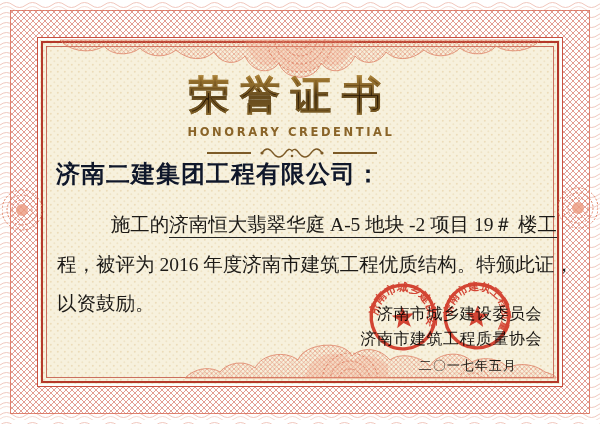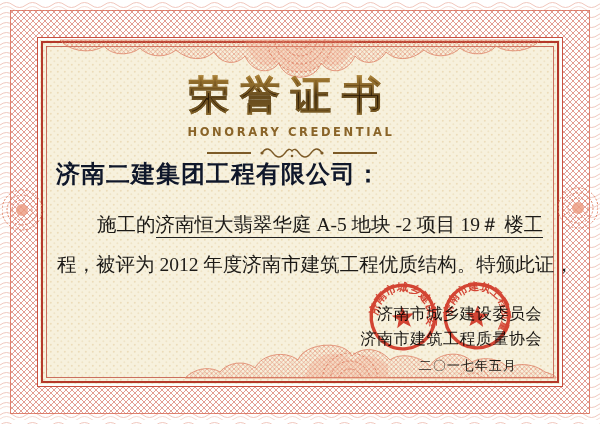--- a/index.html
+++ b/index.html
@@ -26,21 +26,21 @@
     font-size:11.5px;font-weight:bold;letter-spacing:2.6px;color:#8a6428;
   }
   .flourish{top:144px;left:207px;width:170px;height:18px;}
   
   .recipient{
     top:158px;left:56px;font-size:24px;font-weight:bold;color:#0f172a;letter-spacing:1px;
   }
   
   .body{top:205px;left:57px;width:500px;font-size:19.5px;line-height:39.5px;color:#1c1a17;}
   .body .line{white-space:nowrap;}
-  .body .indent{padding-left:40px;}
+  .body .indent{padding-left:40px;text-align:right;}
   .u{border-bottom:1.3px solid #222;padding-bottom:2px;}
   
   .signature{top:301px;right:58px;text-align:right;color:#1a1713;}
   .sig-line{font-size:16px;line-height:25px;letter-spacing:0.5px;}
   .sig-date{text-align:center;font-size:13px;line-height:24px;margin-top:3px;letter-spacing:1px;margin-left:33px;}
   
   .seal{position:absolute;width:70px;height:70px;z-index:3;mix-blend-mode:multiply;opacity:.92;}
   .seal-left{left:368px;top:282px;transform:rotate(-6deg);}
   .seal-right{left:442px;top:281px;transform:rotate(4deg);}
 </style>
@@ -151,21 +151,22 @@
     <path d="M55,9 Q60,1 66,9 Q72,17 78,9 Q82,3 85,7 Q88,3 92,9 Q98,17 104,9 Q110,1 115,9" fill="none" stroke="#7c5a26" stroke-width="1.4"></path>
     <circle cx="55" cy="9" r="1.6" fill="#7c5a26"></circle>
     <circle cx="115" cy="9" r="1.6" fill="#7c5a26"></circle>
     <circle cx="85" cy="12" r="1.3" fill="#7c5a26"></circle>
   </svg>
 
   <div class="txt recipient">济南二建集团工程有限公司：</div>
 
   <div class="txt body">
     <div class="line indent"><span>施工的</span><span class="u">济南恒大翡翠华庭 A-5 地块 -2 项目 19＃ 楼工</span></div>
-    <div class="line"><span>程，被评为 2012 年度济南市建筑工程优质结构。特颁此证，</span></div>
+    <div class="line"><span>程，被评为 2016 年度济南市建筑工程优质结构。特颁此证，</span></div>
+    <div class="line"><span>以资鼓励。</span></div>
   </div>
 
   <div class="txt signature">
     <div class="sig-line">济南市城乡建设委员会</div>
     <div class="sig-line">济南市建筑工程质量协会</div>
     <div class="sig-date">二〇一七年五月</div>
   </div>
 
   <svg class="seal seal-left" width="70" height="70" viewBox="0 0 66 66" aria-hidden="true">
     <circle cx="33" cy="33" r="30" fill="none" stroke="#d8392b" stroke-width="3.2"></circle>

